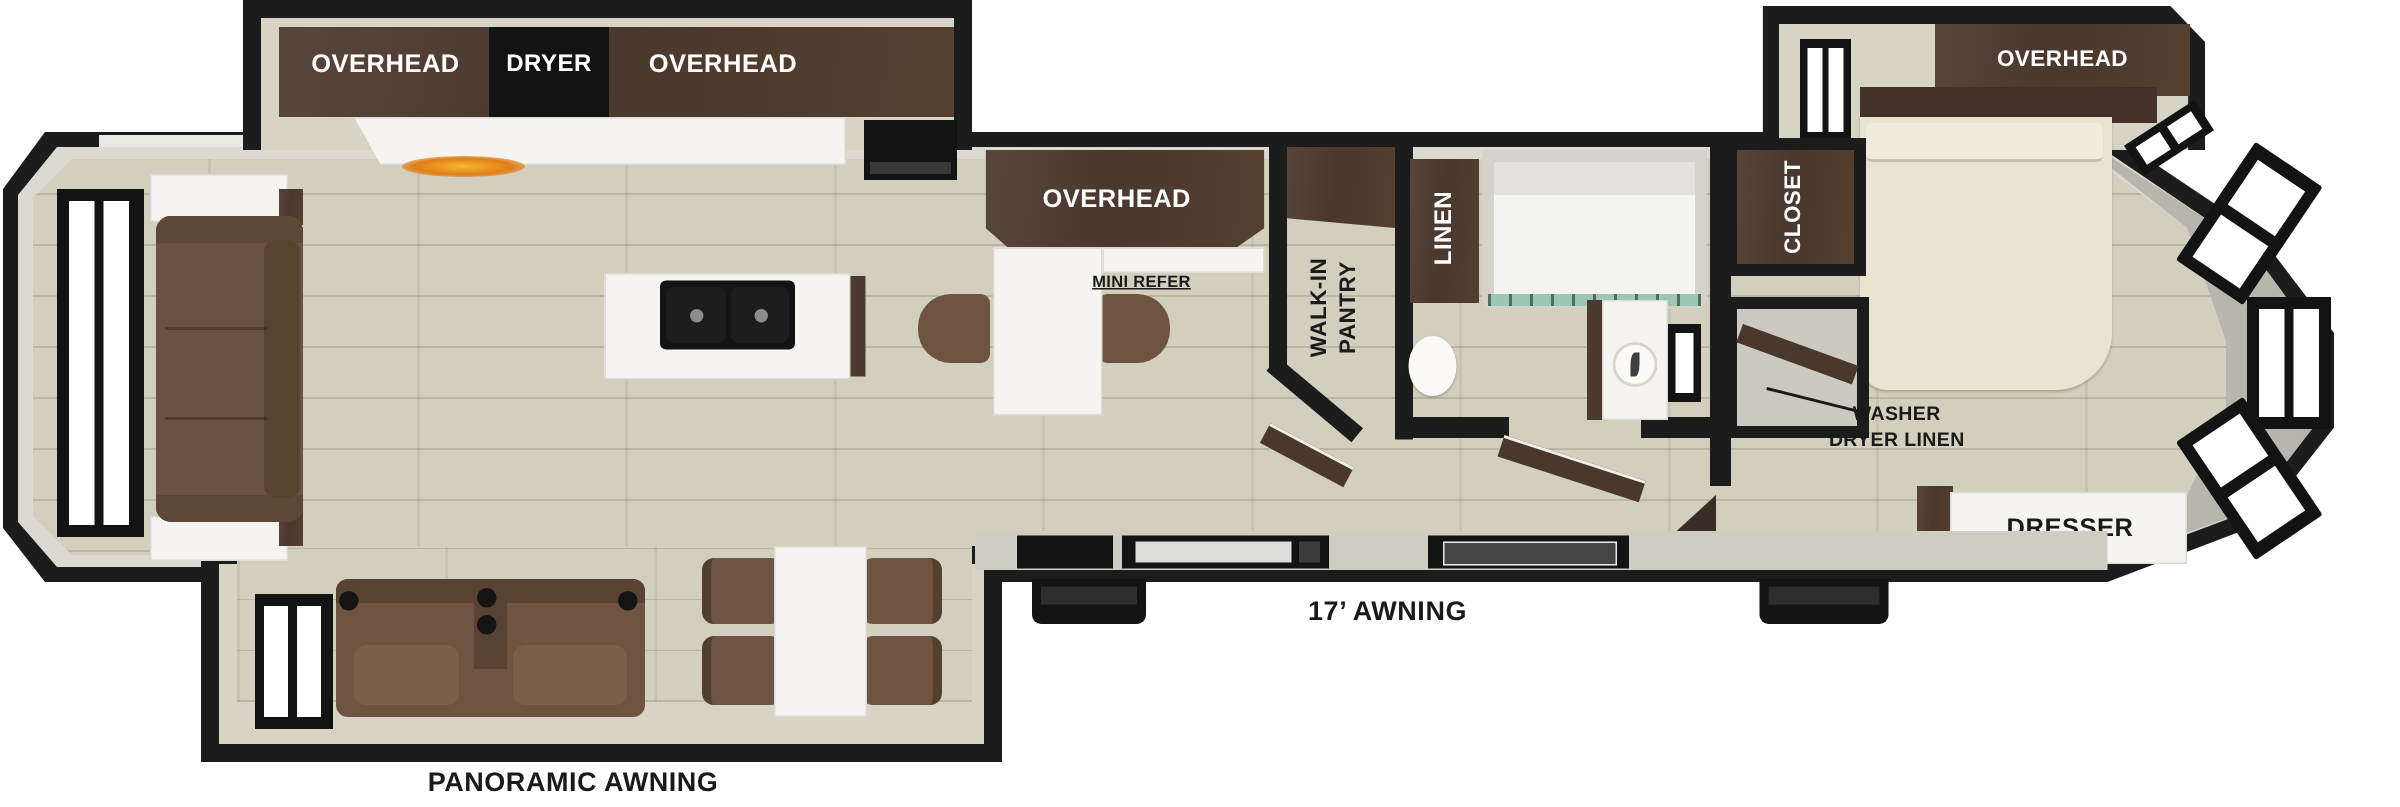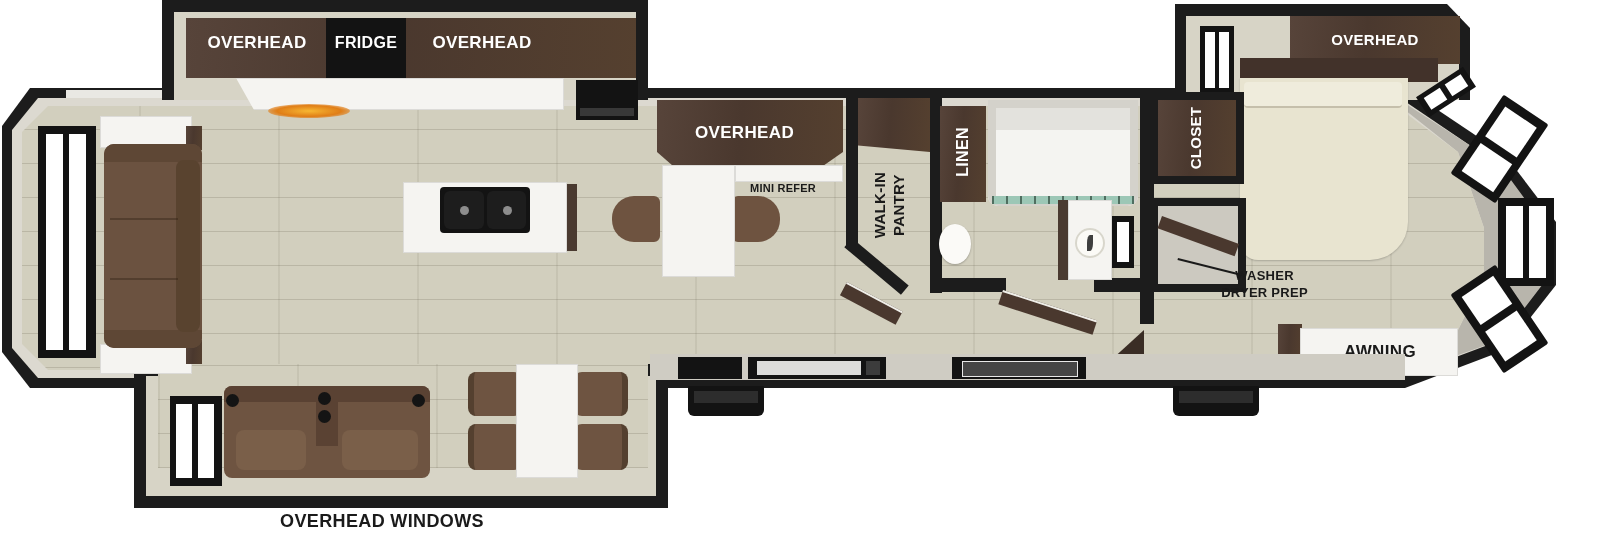--- a/index.html
+++ b/index.html
@@ -64,21 +64,21 @@
     <div class="abs" style="left:0;top:0;width:98px;height:18px;background:#5e4735;border-radius:10px 10px 0 0;"></div>
     <div class="abs" style="left:0;top:186px;width:98px;height:18px;background:#5e4735;border-radius:0 0 10px 10px;"></div>
     <div class="abs" style="left:72px;top:16px;width:24px;height:172px;background:#59432f;border-radius:8px;"></div>
     <div class="abs" style="left:6px;top:74px;width:68px;height:2px;background:rgba(40,25,15,0.35);"></div>
     <div class="abs" style="left:6px;top:134px;width:68px;height:2px;background:rgba(40,25,15,0.35);"></div>
   </div>
 
   <div class="abs cab" style="left:186px;top:18px;width:450px;height:60px;"></div>
   <div class="abs blackbox" style="left:326px;top:18px;width:80px;height:80px;"></div>
   <div class="abs lbl w" style="left:192px;top:30px;width:130px;height:26px;font-size:17px;">OVERHEAD</div>
-  <div class="abs lbl w" style="left:326px;top:30px;width:80px;height:26px;font-size:16px;">FRIDGE</div>
+  <div class="abs lbl w" style="left:326px;top:30px;width:80px;height:26px;font-size:16px;">DRYER</div>
   <div class="abs lbl w" style="left:417px;top:30px;width:130px;height:26px;font-size:17px;">OVERHEAD</div>
   <div class="abs whitebox" style="left:236px;top:78px;width:328px;height:32px;clip-path:polygon(0 0,100% 0,100% 100%,18px 100%);"></div>
   <div class="abs" style="left:268px;top:104px;width:82px;height:14px;border-radius:50%;
        background:radial-gradient(ellipse at center,#f7b733 0%,#e07e17 55%,rgba(224,126,23,0) 95%);"></div>
   <div class="abs blackbox" style="left:576px;top:80px;width:62px;height:40px;">
     <div class="abs" style="left:4px;top:28px;width:54px;height:8px;background:#383838;"></div>
   </div>
 
   <div class="abs whitebox" style="left:403px;top:182px;width:164px;height:71px;"></div>
   <div class="abs" style="left:567px;top:184px;width:10px;height:67px;background:#4a3a30;"></div>
@@ -89,21 +89,21 @@
     <div class="abs" style="left:63px;top:19px;width:9px;height:9px;border-radius:50%;background:#8d8d8d;"></div>
   </div>
 
   <div class="abs cab" style="left:657px;top:100px;width:186px;height:65px;
        clip-path:polygon(0 0,100% 0,100% 80%,90% 100%,8% 100%,0 80%);"></div>
   <div class="abs lbl w" style="left:672px;top:120px;width:145px;height:26px;font-size:17px;">OVERHEAD</div>
   <div class="abs brown" style="left:612px;top:196px;width:48px;height:46px;border-radius:22px 6px 6px 22px;background:#6e5340;"></div>
   <div class="abs brown" style="left:732px;top:196px;width:48px;height:46px;border-radius:6px 22px 22px 6px;background:#6e5340;"></div>
   <div class="abs whitebox" style="left:662px;top:165px;width:73px;height:112px;"></div>
   <div class="abs whitebox" style="left:735px;top:165px;width:108px;height:17px;"></div>
-  <div class="abs lbl" style="left:728px;top:182px;width:110px;height:14px;font-size:11px;">MINI REFER</div>
+  <div class="abs lbl" style="left:706px;top:182px;width:110px;height:14px;font-size:11px;text-decoration:underline;">MINI REFER</div>
 
   <div class="abs wall" style="left:846px;top:96px;width:12px;height:152px;"></div>
   <div class="abs wall" style="left:930px;top:96px;width:12px;height:197px;"></div>
   <div class="abs cab" style="left:858px;top:98px;width:72px;height:54px;clip-path:polygon(0 0,100% 0,100% 100%,0 88%);"></div>
   <div class="abs wall" style="left:852px;top:238px;width:74px;height:12px;transform-origin:0 0;transform:rotate(40deg);"></div>
   <div class="abs" style="left:847px;top:282px;width:63px;height:13px;background:#4a382e;border-top:2px solid #efeee8;
        transform-origin:0 0;transform:rotate(28deg);"></div>
   <div class="abs lbl rot" style="left:825px;top:187px;width:130px;height:36px;font-size:15px;">WALK-IN
 PANTRY</div>
 
@@ -153,29 +153,29 @@
   <div class="abs cab" style="left:1158px;top:100px;width:78px;height:76px;"></div>
   <div class="abs lbl w rot" style="left:1151px;top:128px;width:90px;height:20px;font-size:15px;">CLOSET</div>
 
   <div class="abs wall" style="left:1150px;top:198px;width:96px;height:94px;"></div>
   <div class="abs" style="left:1158px;top:206px;width:80px;height:78px;background:#ccc9c0;"></div>
   <div class="abs" style="left:1162px;top:216px;width:82px;height:13px;background:#4a382e;
        transform-origin:0 0;transform:rotate(20deg);"></div>
   <div class="abs" style="left:1178px;top:258px;width:70px;height:2px;background:#1a1a1a;
        transform-origin:0 0;transform:rotate(14deg);"></div>
   <div class="abs lbl" style="left:1202px;top:268px;width:125px;height:34px;font-size:13px;line-height:1.3;">WASHER
-DRYER PREP</div>
+DRYER LINEN</div>
 
   <div class="abs" style="left:1098px;top:330px;width:46px;height:42px;background:#3a2d25;
        clip-path:polygon(100% 0,100% 100%,0 100%);"></div>
   <div class="abs" style="left:1175px;top:356px;width:128px;height:24px;background:#161616;
        clip-path:polygon(0 80%,100% 0,100% 100%,0 100%);"></div>
   <div class="abs cab" style="left:1278px;top:324px;width:24px;height:52px;"></div>
   <div class="abs whitebox" style="left:1300px;top:328px;width:158px;height:48px;"></div>
-  <div class="abs lbl" style="left:1310px;top:340px;width:140px;height:24px;font-size:17px;">AWNING</div>
+  <div class="abs lbl" style="left:1310px;top:340px;width:140px;height:24px;font-size:17px;">DRESSER</div>
 
   <div class="abs blackbox" style="left:1452px;top:122px;width:95px;height:54px;transform:rotate(-56deg);border-radius:2px;">
     <div class="pane" style="left:8px;top:8px;width:34px;height:38px;"></div>
     <div class="pane" style="left:50px;top:8px;width:36px;height:38px;"></div>
   </div>
   <div class="abs blackbox" style="left:1498px;top:198px;width:56px;height:88px;">
     <div class="pane" style="left:8px;top:8px;width:17px;height:72px;"></div>
     <div class="pane" style="left:31px;top:8px;width:17px;height:72px;"></div>
   </div>
   <div class="abs blackbox" style="left:1452px;top:292px;width:95px;height:54px;transform:rotate(56deg);border-radius:2px;">
@@ -191,35 +191,36 @@
   </div>
   <div class="abs blackbox" style="left:952px;top:357px;width:134px;height:22px;">
     <div class="abs" style="left:10px;top:4px;width:114px;height:14px;background:#454545;border:1px solid #e8e8e8;"></div>
   </div>
   <div class="abs blackbox" style="left:688px;top:386px;width:76px;height:30px;border-radius:0 0 6px 6px;">
     <div class="abs" style="left:6px;top:5px;width:64px;height:12px;background:#2d2d2d;"></div>
   </div>
   <div class="abs blackbox" style="left:1173px;top:386px;width:86px;height:30px;border-radius:0 0 6px 6px;">
     <div class="abs" style="left:6px;top:5px;width:74px;height:12px;background:#2d2d2d;"></div>
   </div>
+  <div class="abs lbl" style="left:825px;top:395px;width:200px;height:24px;font-size:18px;">17’ AWNING</div>
 
   <div class="abs blackbox" style="left:170px;top:396px;width:52px;height:90px;">
     <div class="pane" style="left:6px;top:8px;width:16px;height:74px;"></div>
     <div class="pane" style="left:28px;top:8px;width:16px;height:74px;"></div>
   </div>
   <div class="abs" style="left:224px;top:386px;width:206px;height:92px;background:#6e5441;border-radius:8px;">
     <div class="abs" style="left:0;top:0;width:206px;height:16px;background:#5a4233;border-radius:8px 8px 0 0;"></div>
     <div class="abs" style="left:92px;top:0;width:22px;height:60px;background:#5a4233;"></div>
     <div class="abs" style="left:2px;top:8px;width:13px;height:13px;border-radius:50%;background:#141414;"></div>
     <div class="abs" style="left:94px;top:6px;width:13px;height:13px;border-radius:50%;background:#141414;"></div>
     <div class="abs" style="left:94px;top:24px;width:13px;height:13px;border-radius:50%;background:#141414;"></div>
     <div class="abs" style="left:188px;top:8px;width:13px;height:13px;border-radius:50%;background:#141414;"></div>
     <div class="abs" style="left:12px;top:44px;width:70px;height:40px;background:#7a5f49;border-radius:8px;"></div>
     <div class="abs" style="left:118px;top:44px;width:76px;height:40px;background:#7a5f49;border-radius:8px;"></div>
   </div>
   <div class="abs brown" style="left:468px;top:372px;width:48px;height:44px;border-radius:8px;border-left:6px solid #54402f;"></div>
   <div class="abs brown" style="left:574px;top:372px;width:48px;height:44px;border-radius:8px;border-right:6px solid #54402f;"></div>
   <div class="abs brown" style="left:468px;top:424px;width:48px;height:46px;border-radius:8px;border-left:6px solid #54402f;"></div>
   <div class="abs brown" style="left:574px;top:424px;width:48px;height:46px;border-radius:8px;border-right:6px solid #54402f;"></div>
   <div class="abs whitebox" style="left:516px;top:364px;width:62px;height:114px;"></div>
-  <div class="abs lbl" style="left:252px;top:509px;width:260px;height:24px;font-size:18px;">OVERHEAD WINDOWS</div>
+  <div class="abs lbl" style="left:252px;top:509px;width:260px;height:24px;font-size:18px;">PANORAMIC AWNING</div>
 
 </div>
 
 </body></html>

